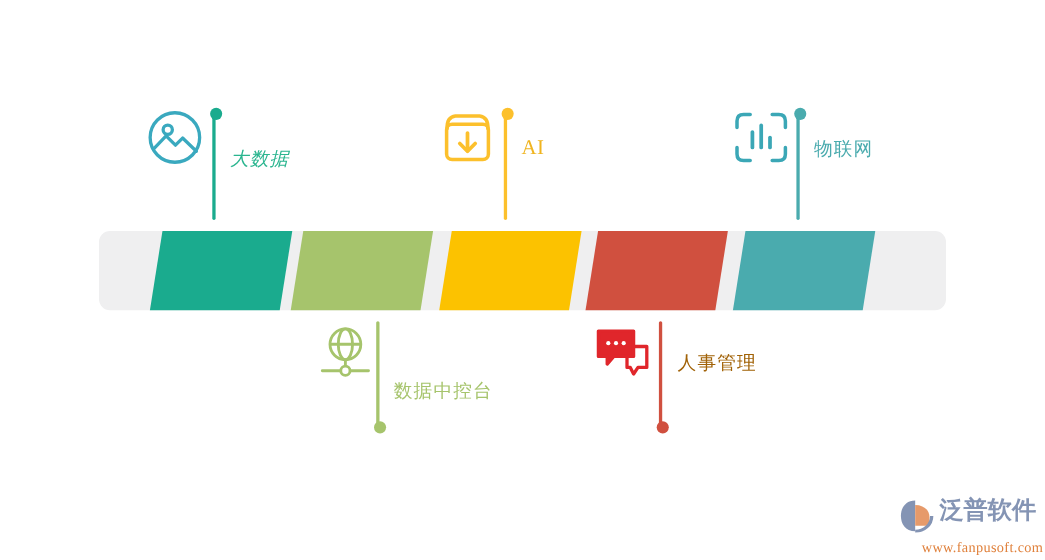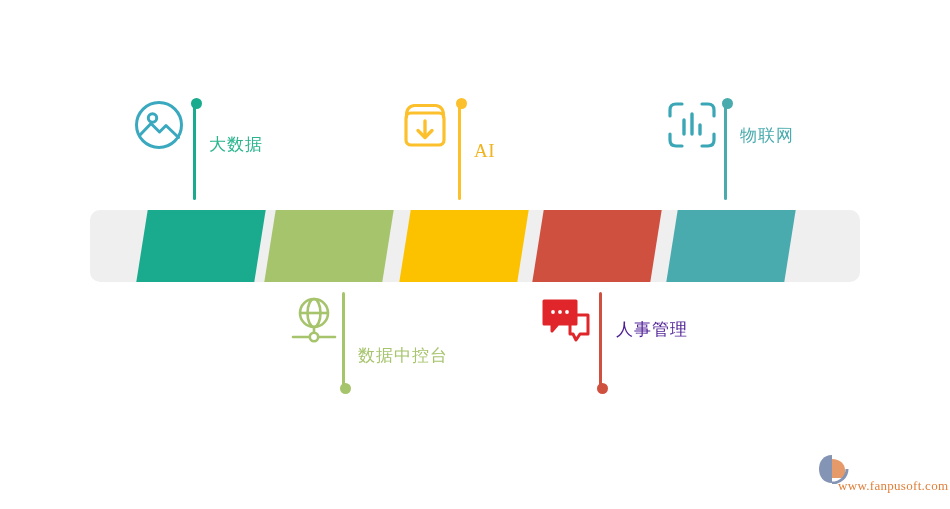--- a/index.html
+++ b/index.html
@@ -99,21 +99,21 @@
     font-size: 22px;
     font-weight: bold;
     color: #8494b4;
     letter-spacing: 0px;
     line-height: 26px;
     white-space: nowrap;
   }
   .wm-url {
     position: absolute;
     left: 20px;
-    top: 28px;
+    top: 40px;
     font-size: 13px;
     color: #e0813c;
     font-family: "Liberation Serif", "DejaVu Serif", serif;
     white-space: nowrap;
     letter-spacing: 0.3px;
   }
 </style>
 </head>
 <body>
 
@@ -122,35 +122,35 @@
   <div class="item" style="left:0;top:0;">
     <div class="icon" style="left:133px;top:99px;">
       <svg width="52" height="52" viewBox="0 0 52 52">
         <circle cx="26" cy="26" r="22.5" fill="none" stroke="#3aa9bf" stroke-width="3"></circle>
         <circle cx="19.5" cy="19" r="4.2" fill="none" stroke="#3aa9bf" stroke-width="3"></circle>
         <path d="M6.5 36.5 L18 24.5 L26.5 33 L33 26.5 L45.5 38.5" fill="none" stroke="#3aa9bf" stroke-width="3" stroke-linejoin="round" stroke-linecap="round"></path>
       </svg>
     </div>
     <div class="stem" style="left:193px;top:104px;height:96px;background:#1aab8e;"></div>
     <div class="dot" style="left:195px;top:98px;background:#1aab8e;"></div>
-    <div class="item-label" style="left:209px;top:133px;color:#2ab58f;">大数据</div>
+    <div class="item-label" style="left:209px;top:133px;color:#2ab58f;font-style:italic;">大数据</div>
   </div>
 
   <div class="item" style="left:0;top:0;">
     <div class="icon" style="left:401px;top:100px;">
       <svg width="48" height="50" viewBox="0 0 48 50">
         <rect x="5" y="13" width="38" height="32" rx="5" ry="5" fill="none" stroke="#fcc02c" stroke-width="3.2"></rect>
         <path d="M5.5 17 Q5 6.5 13 5.5 L35 5.5 Q43 6.5 42.5 17" fill="none" stroke="#fcc02c" stroke-width="3.2" stroke-linecap="round"></path>
         <line x1="24" y1="21" x2="24" y2="37" stroke="#fcc02c" stroke-width="3.4" stroke-linecap="round"></line>
         <path d="M17 30.5 L24 37.5 L31 30.5" fill="none" stroke="#fcc02c" stroke-width="3.4" stroke-linecap="round" stroke-linejoin="round"></path>
       </svg>
     </div>
     <div class="stem" style="left:458px;top:104px;height:96px;background:#fcc02c;"></div>
     <div class="dot" style="left:460px;top:98px;background:#fcc02c;"></div>
-    <div class="item-label latin" style="left:474px;top:124px;color:#f0b41f;margin-top:16px;">AI</div>
+    <div class="item-label latin" style="left:474px;top:124px;color:#f0b41f;">AI</div>
   </div>
 
   <div class="item" style="left:0;top:0;">
     <div class="icon" style="left:667px;top:101px;">
       <svg width="50" height="48" viewBox="0 0 50 48">
         <path d="M15 3 L9 3 Q3 3 3 9 L3 15" fill="none" stroke="#3ba7b6" stroke-width="3.2" stroke-linecap="round"></path>
         <path d="M35 3 L41 3 Q47 3 47 9 L47 15" fill="none" stroke="#3ba7b6" stroke-width="3.2" stroke-linecap="round"></path>
         <path d="M15 45 L9 45 Q3 45 3 39 L3 33" fill="none" stroke="#3ba7b6" stroke-width="3.2" stroke-linecap="round"></path>
         <path d="M35 45 L41 45 Q47 45 47 39 L47 33" fill="none" stroke="#3ba7b6" stroke-width="3.2" stroke-linecap="round"></path>
         <line x1="17" y1="19" x2="17" y2="33" stroke="#3ba7b6" stroke-width="3.4" stroke-linecap="round"></line>
@@ -193,27 +193,28 @@
       <svg width="54" height="48" viewBox="0 0 54 48">
         <path d="M30 17 H48 V36 H40 L36 42 L33 36 H30 Z" fill="#ffffff" stroke="#e0262b" stroke-width="3" stroke-linejoin="round"></path>
         <path d="M4 3 H36 V26 H18 L12 33 L12 26 H4 Z" fill="#e0262b" stroke="#e0262b" stroke-width="3" stroke-linejoin="round"></path>
         <circle cx="13" cy="14" r="1.9" fill="#ffffff"></circle>
         <circle cx="20" cy="14" r="1.9" fill="#ffffff"></circle>
         <circle cx="27" cy="14" r="1.9" fill="#ffffff"></circle>
       </svg>
     </div>
     <div class="stem" style="left:599px;top:292px;height:96px;background:#d0503f;"></div>
     <div class="dot" style="left:601px;top:383px;background:#d0503f;"></div>
-    <div class="item-label" style="left:616px;top:318px;color:#4c1d95;">人事管理</div>
+    <div class="item-label" style="left:616px;top:318px;color:#a16207;">人事管理</div>
   </div>
 
   <div class="watermark">
     <div class="wm-mark">
       <svg width="34" height="30" viewBox="0 0 34 30">
         <path d="M14 1 C5 1 1 8 1 15 C1 22 5 29 14 29 L14 1 Z" fill="#8494b4"></path>
         <path d="M14 5 C22 5 27 10 27 16 L27 24 L14 24 Z" fill="#e69a6a"></path>
         <path d="M14 29 C22 29 29 23 29 15" fill="none" stroke="#8494b4" stroke-width="3"></path>
       </svg>
     </div>
+    <div class="wm-name">泛普软件</div>
     <div class="wm-url">www.fanpusoft.com</div>
   </div>
 
 </div>
 
 </body></html>

